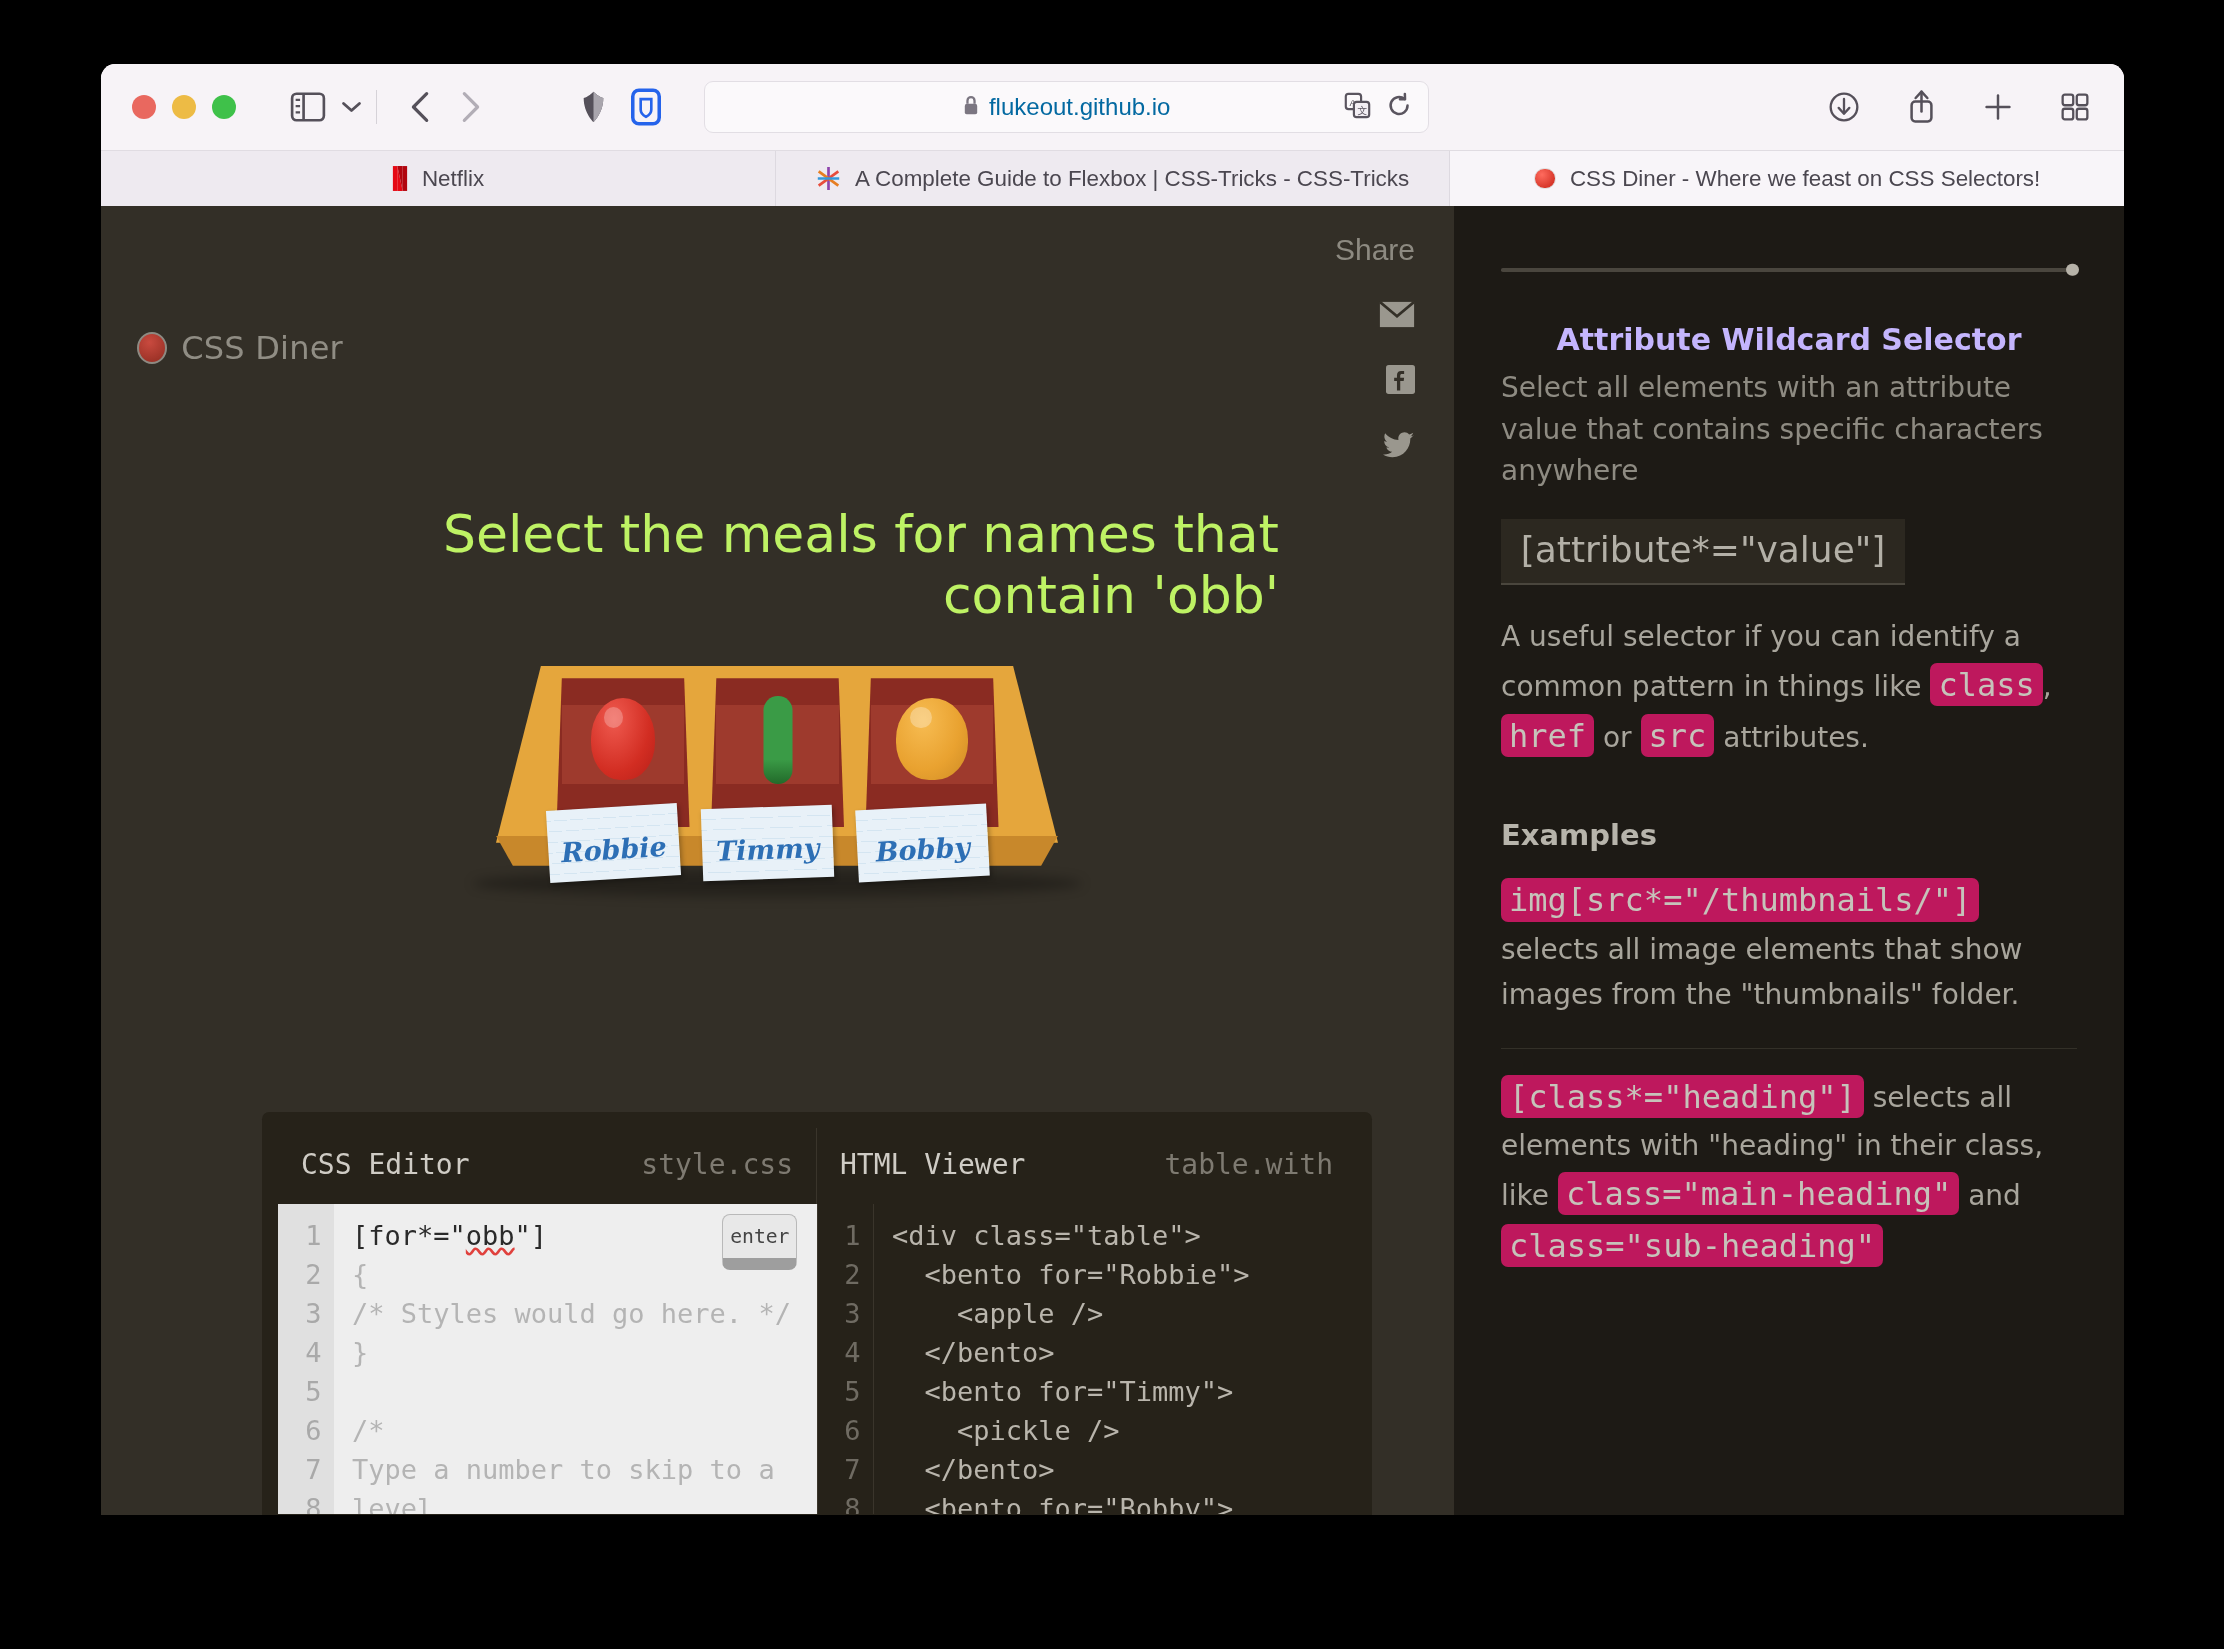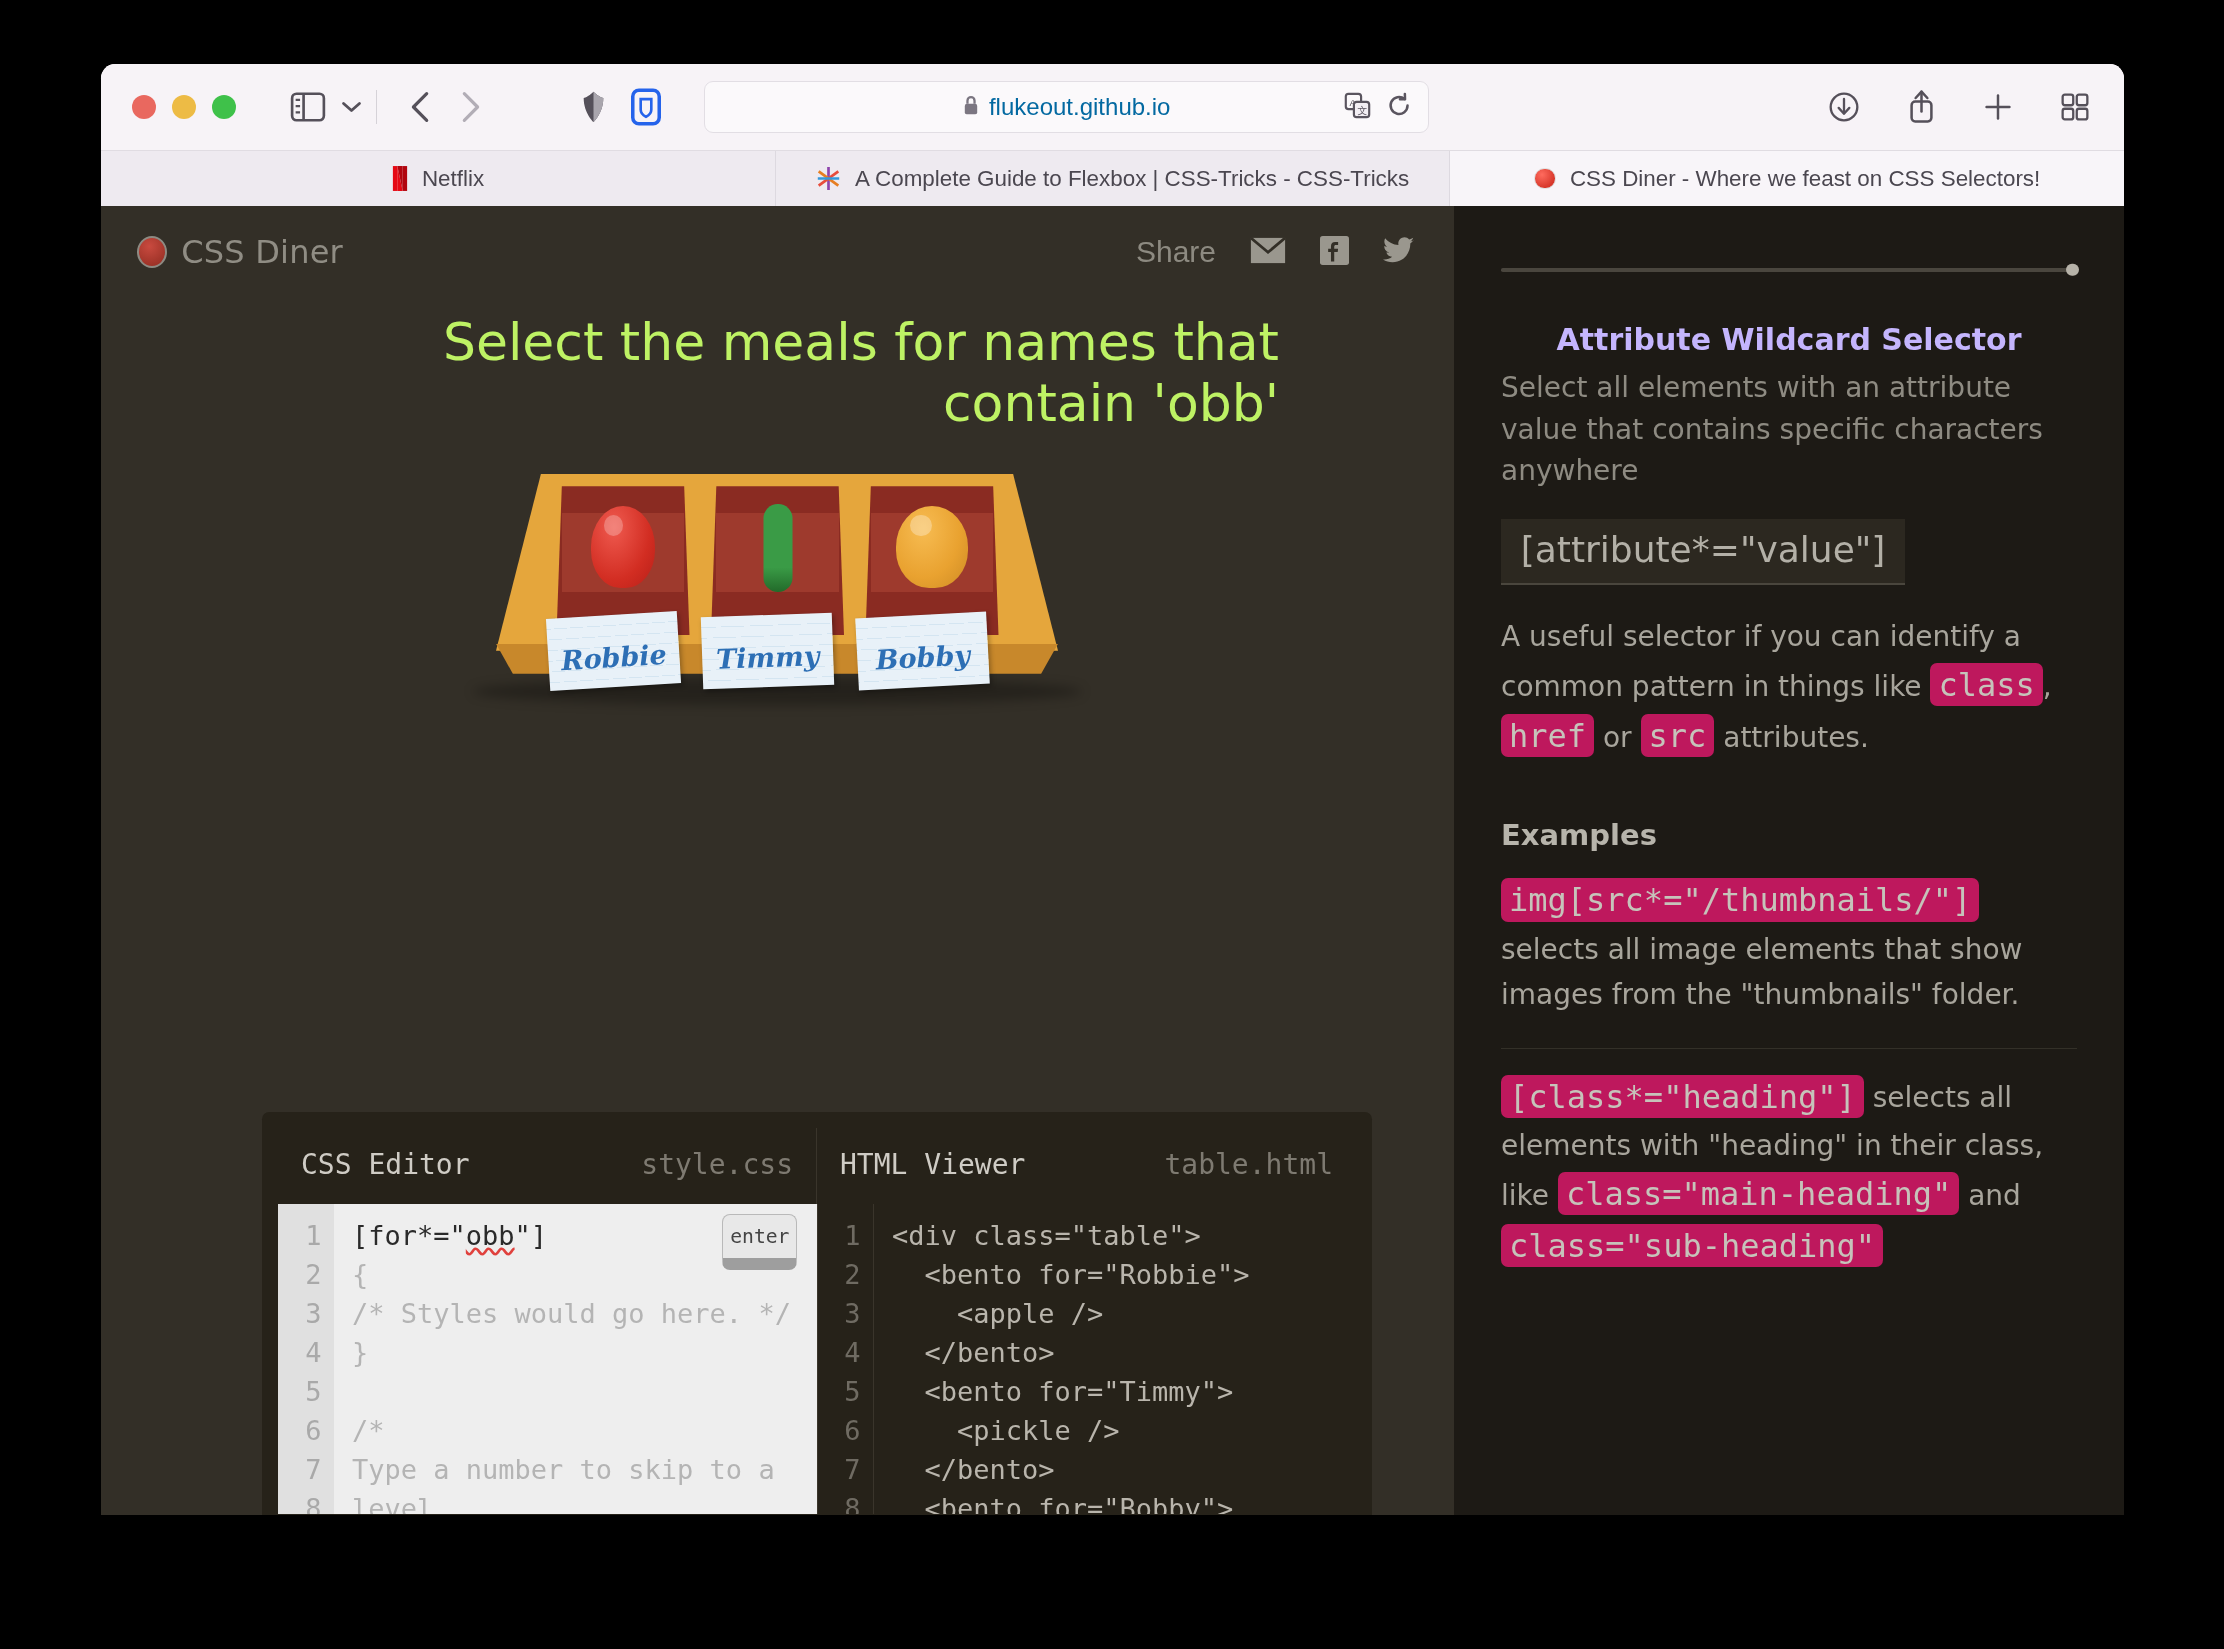--- a/index.html
+++ b/index.html
@@ -126,22 +126,23 @@
     background: radial-gradient(circle at 40% 30%, #c94a3f, #9e3328 75%);
     border: 2.7px solid #8d8a82;
   }
   .logo-text {
     font-size: 32px; color: #908d84;
     font-family: "DejaVu Sans", sans-serif;
     letter-spacing: 0.2px;
   }
   .share-wrap {
     margin-left: auto;
-    display: flex; align-items: center; gap: 34px;
+    display: flex; align-items: flex-end; gap: 34px;
     color: #98958c;
+    flex-direction: column;
   }
   .share-label { font-size: 30px; color: #8d8a81; }
 
   .prompt {
     margin: 41px auto 0;
     max-width: 1003px;
     text-align: right;
     font-size: 52px;
     line-height: 1.18;
     color: #bef264;
@@ -591,21 +592,21 @@
       </div>
 
       <div class="editors">
         <div class="ed-headers">
           <div class="ed-head css-head">
             <span class="title">CSS Editor</span>
             <span class="file">style.css</span>
           </div>
           <div class="ed-head">
             <span class="title">HTML Viewer</span>
-            <span class="file">table.html</span>
+            <span class="file">table.with</span>
           </div>
         </div>
 
         <div class="ed-bodies">
           <div class="ed-pane css-pane">
             <div class="gutter" id="css-gutter">1
 2
 3
 4
 5

